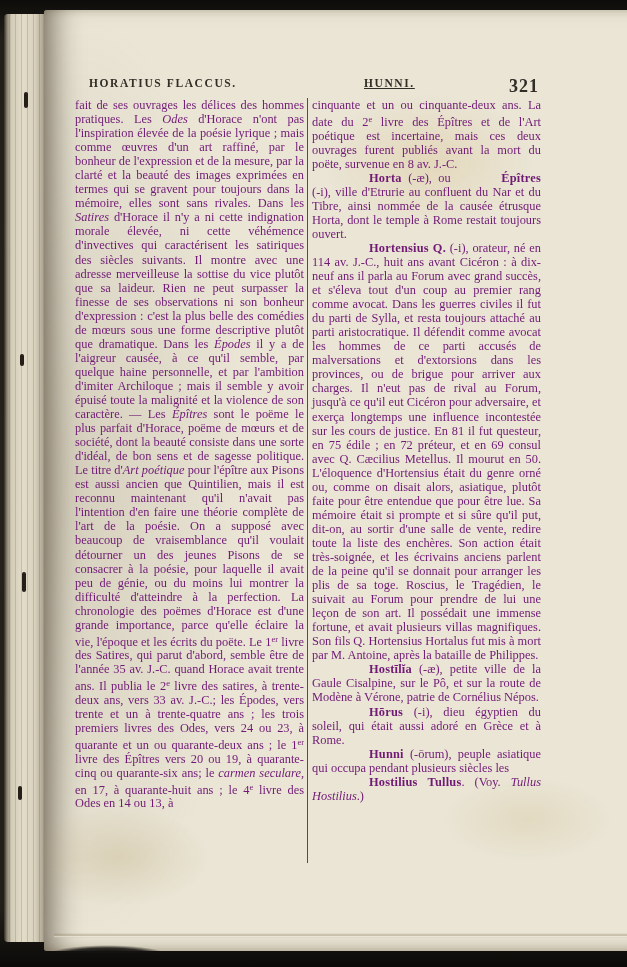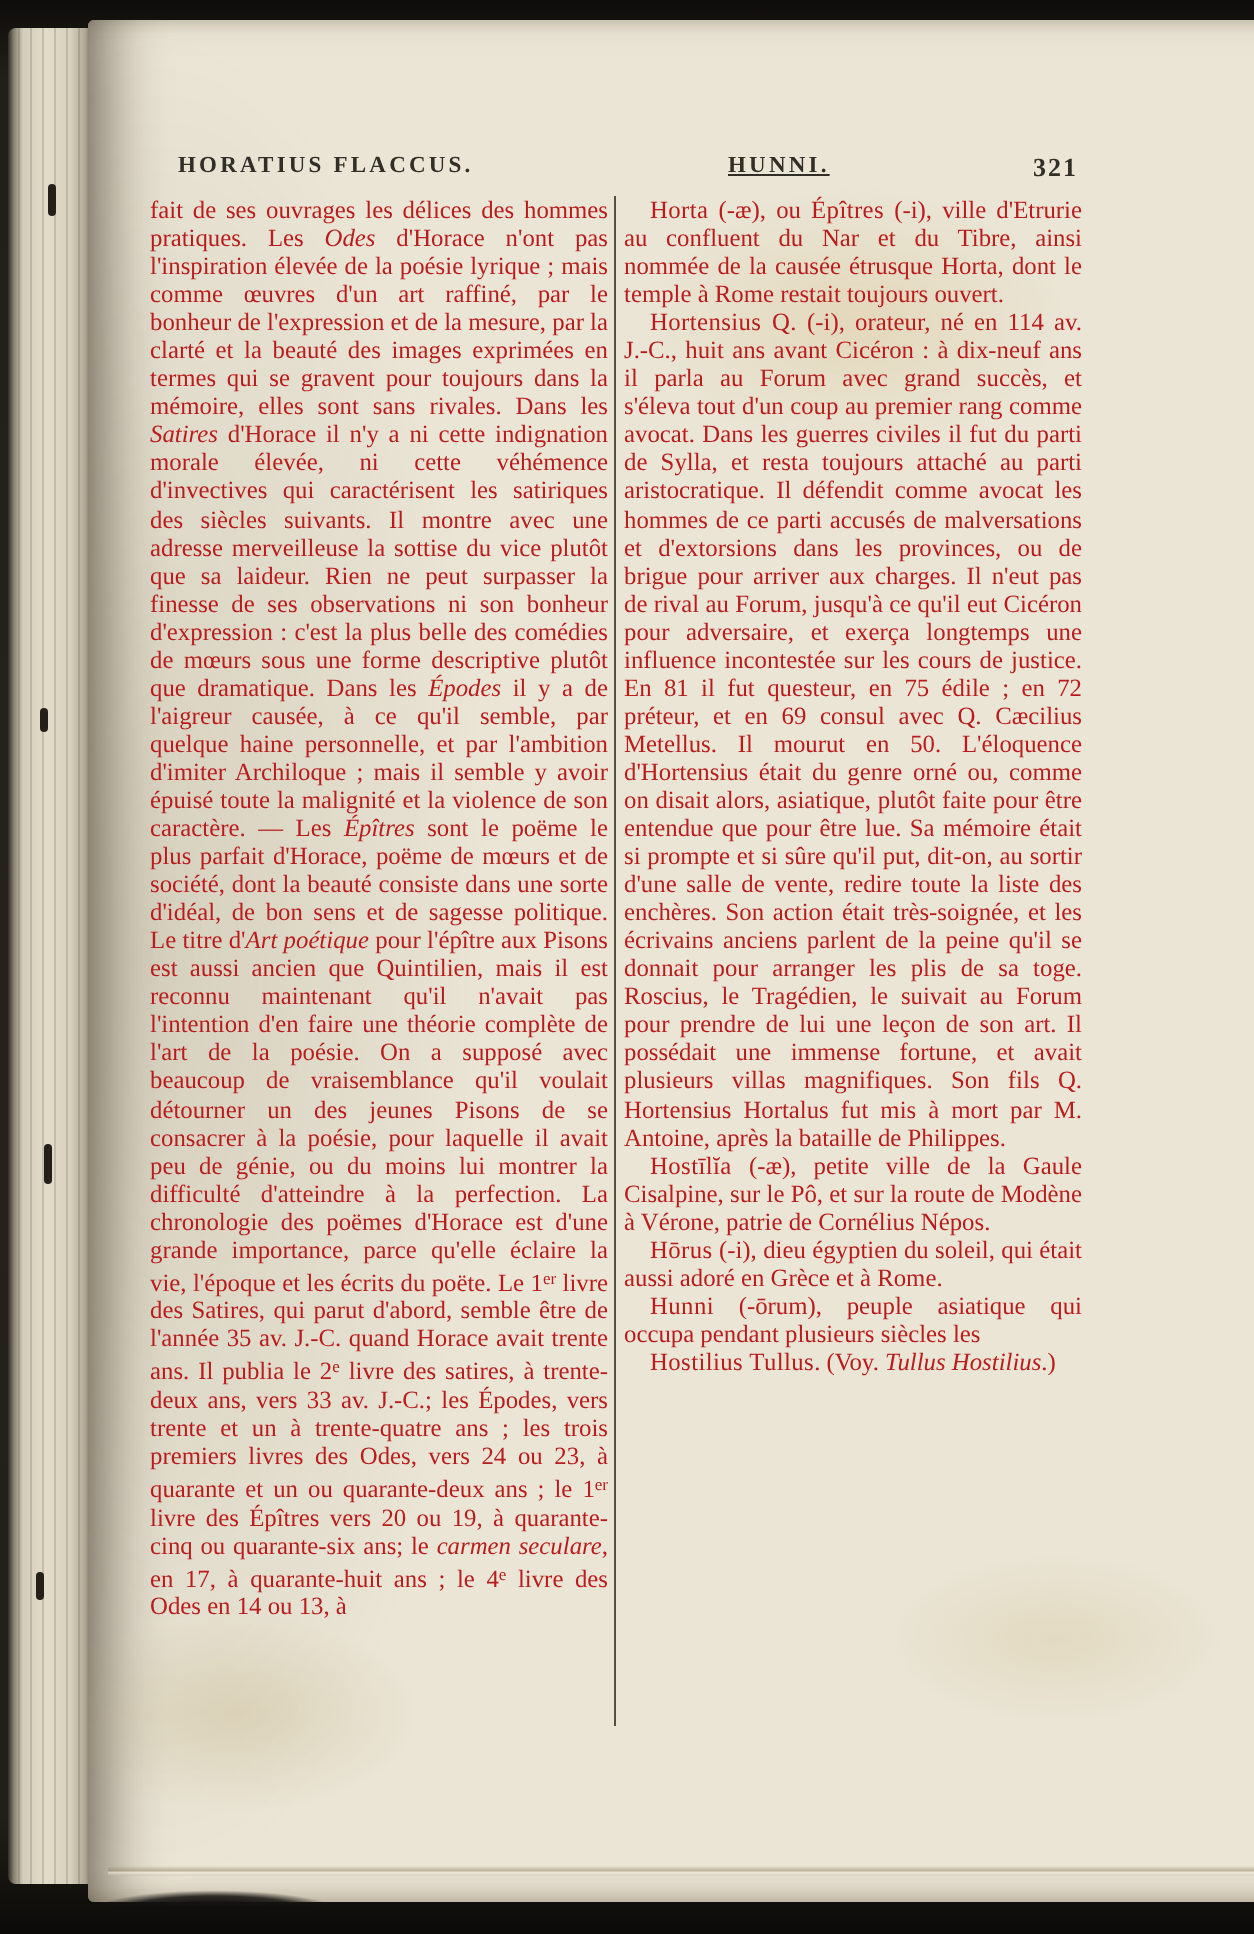--- a/index.html
+++ b/index.html
@@ -46,34 +46,34 @@
     background:linear-gradient(180deg,rgba(150,135,100,0) 0%,rgba(140,125,92,0.45) 45%,rgba(240,236,222,0.55) 65%,rgba(150,135,100,0.15) 100%);
   }
   .tear{
     position:absolute;left:10px;bottom:-2px;width:118px;height:18px;
     background:radial-gradient(85px 15px at 45% 118%,#141210 30%,rgba(20,18,16,0.85) 55%,transparent 74%);
   }
   
   .running-head{position:absolute;top:66px;left:31px;width:466px;height:18px;color:#312e27;font-weight:bold;}
   .rh-left{position:absolute;left:14px;top:1px;font-size:11.5px;letter-spacing:1.6px;white-space:nowrap;}
   .rh-right{position:absolute;left:289px;top:1px;font-size:11.5px;letter-spacing:1.6px;white-space:nowrap;text-decoration:underline;}
-  .rh-num{position:absolute;right:2px;top:0;font-size:13px;letter-spacing:1px;white-space:nowrap;}
+  .rh-num{position:absolute;right:2px;top:0;font-size:18px;letter-spacing:1px;white-space:nowrap;}
   
   .cols{position:absolute;top:88px;left:31px;width:466px;height:765px;display:flex;overflow:hidden;}
   .col{width:229px;}
   .col-left{margin-right:3px;}
   .col-right{margin-left:4px;}
   .divider{width:1px;background:#544f3e;}
   p.para{
-    margin:0;text-align:justify;color:#b91c1c;
+    margin:0;text-align:justify;color:#701a75;
     font-size:12.4px;line-height:14.05px;
     font-family:"Liberation Serif","DejaVu Serif",serif;
   }
   .indent{text-indent:13px;}
-  .run-b{font-weight:normal;letter-spacing:0.2px;}
+  .run-b{font-weight:bold;letter-spacing:0.2px;margin-left:44px;}
   .run-i{font-style:italic;}
   .run-sup{font-size:8.5px;vertical-align:3.5px;}
 </style>
 </head>
 <body>
 
 <div class="photo">
 
   <div class="page-stack">
     <span class="stack-mark m1"></span>
@@ -89,20 +89,21 @@
       <span class="rh-right">HUNNI.</span>
       <span class="rh-num">321</span>
     </div>
 
     <div class="cols">
       <div class="col col-left">
         <p class="para"><span>fait de ses ouvrages les délices des hommes pratiques. Les </span><span class="run-i">Odes</span><span> d'Horace n'ont pas l'inspiration élevée de la poésie lyrique ; mais comme œuvres d'un art raffiné, par le bonheur de l'expression et de la mesure, par la clarté et la beauté des images exprimées en termes qui se gravent pour toujours dans la mémoire, elles sont sans rivales. Dans les </span><span class="run-i">Satires</span><span> d'Horace il n'y a ni cette indignation morale élevée, ni cette véhémence d'invectives qui caractérisent les satiriques des siècles suivants. Il montre avec une adresse merveilleuse la sottise du vice plutôt que sa laideur. Rien ne peut surpasser la finesse de ses observations ni son bonheur d'expression : c'est la plus belle des comédies de mœurs sous une forme descriptive plutôt que dramatique. Dans les </span><span class="run-i">Épodes</span><span> il y a de l'aigreur causée, à ce qu'il semble, par quelque haine personnelle, et par l'ambition d'imiter Archiloque ; mais il semble y avoir épuisé toute la malignité et la violence de son caractère. — Les </span><span class="run-i">Épîtres</span><span> sont le poëme le plus parfait d'Horace, poëme de mœurs et de société, dont la beauté consiste dans une sorte d'idéal, de bon sens et de sagesse politique. Le titre d'</span><span class="run-i">Art poétique</span><span> pour l'épître aux Pisons est aussi ancien que Quintilien, mais il est reconnu maintenant qu'il n'avait pas l'intention d'en faire une théorie complète de l'art de la poésie. On a supposé avec beaucoup de vraisemblance qu'il voulait détourner un des jeunes Pisons de se consacrer à la poésie, pour laquelle il avait peu de génie, ou du moins lui montrer la difficulté d'atteindre à la perfection. La chronologie des poëmes d'Horace est d'une grande importance, parce qu'elle éclaire la vie, l'époque et les écrits du poëte. Le 1</span><span class="run-sup">er</span><span> livre des Satires, qui parut d'abord, semble être de l'année 35 av. J.-C. quand Horace avait trente ans. Il publia le 2</span><span class="run-sup">e</span><span> livre des satires, à trente-deux ans, vers 33 av. J.-C.; les Épodes, vers trente et un à trente-quatre ans ; les trois premiers livres des Odes, vers 24 ou 23, à quarante et un ou quarante-deux ans ; le 1</span><span class="run-sup">er</span><span> livre des Épîtres vers 20 ou 19, à quarante-cinq ou quarante-six ans; le </span><span class="run-i">carmen seculare</span><span>, en 17, à quarante-huit ans ; le 4</span><span class="run-sup">e</span><span> livre des Odes en 14 ou 13, à</span></p>
       </div>
       <div class="divider"></div>
       <div class="col col-right">
+        <p class="para"><span>cinquante et un ou cinquante-deux ans. La date du 2</span><span class="run-sup">e</span><span> livre des Épîtres et de l'Art poétique est incertaine, mais ces deux ouvrages furent publiés avant la mort du poëte, survenue en 8 av. J.-C.</span></p>
         <p class="para indent"><span class="run-b">Horta</span><span> (-æ), ou </span><span class="run-b">Épîtres</span><span> (-i), ville d'Etrurie au confluent du Nar et du Tibre, ainsi nommée de la causée étrusque Horta, dont le temple à Rome restait toujours ouvert.</span></p>
         <p class="para indent"><span class="run-b">Hortensius Q.</span><span> (-i), orateur, né en 114 av. J.-C., huit ans avant Cicéron : à dix-neuf ans il parla au Forum avec grand succès, et s'éleva tout d'un coup au premier rang comme avocat. Dans les guerres civiles il fut du parti de Sylla, et resta toujours attaché au parti aristocratique. Il défendit comme avocat les hommes de ce parti accusés de malversations et d'extorsions dans les provinces, ou de brigue pour arriver aux charges. Il n'eut pas de rival au Forum, jusqu'à ce qu'il eut Cicéron pour adversaire, et exerça longtemps une influence incontestée sur les cours de justice. En 81 il fut questeur, en 75 édile ; en 72 préteur, et en 69 consul avec Q. Cæcilius Metellus. Il mourut en 50. L'éloquence d'Hortensius était du genre orné ou, comme on disait alors, asiatique, plutôt faite pour être entendue que pour être lue. Sa mémoire était si prompte et si sûre qu'il put, dit-on, au sortir d'une salle de vente, redire toute la liste des enchères. Son action était très-soignée, et les écrivains anciens parlent de la peine qu'il se donnait pour arranger les plis de sa toge. Roscius, le Tragédien, le suivait au Forum pour prendre de lui une leçon de son art. Il possédait une immense fortune, et avait plusieurs villas magnifiques. Son fils Q. Hortensius Hortalus fut mis à mort par M. Antoine, après la bataille de Philippes.</span></p>
         <p class="para indent"><span class="run-b">Hostīlĭa</span><span> (-æ), petite ville de la Gaule Cisalpine, sur le Pô, et sur la route de Modène à Vérone, patrie de Cornélius Népos.</span></p>
         <p class="para indent"><span class="run-b">Hōrus</span><span> (-i), dieu égyptien du soleil, qui était aussi adoré en Grèce et à Rome.</span></p>
         <p class="para indent"><span class="run-b">Hunni</span><span> (-ōrum), peuple asiatique qui occupa pendant plusieurs siècles les</span></p>
         <p class="para indent"><span class="run-b">Hostilius Tullus</span><span>. (Voy. </span><span class="run-i">Tullus Hostilius</span><span>.)</span></p>
       </div>
     </div>
 
     <div class="crease-bottom"></div>

